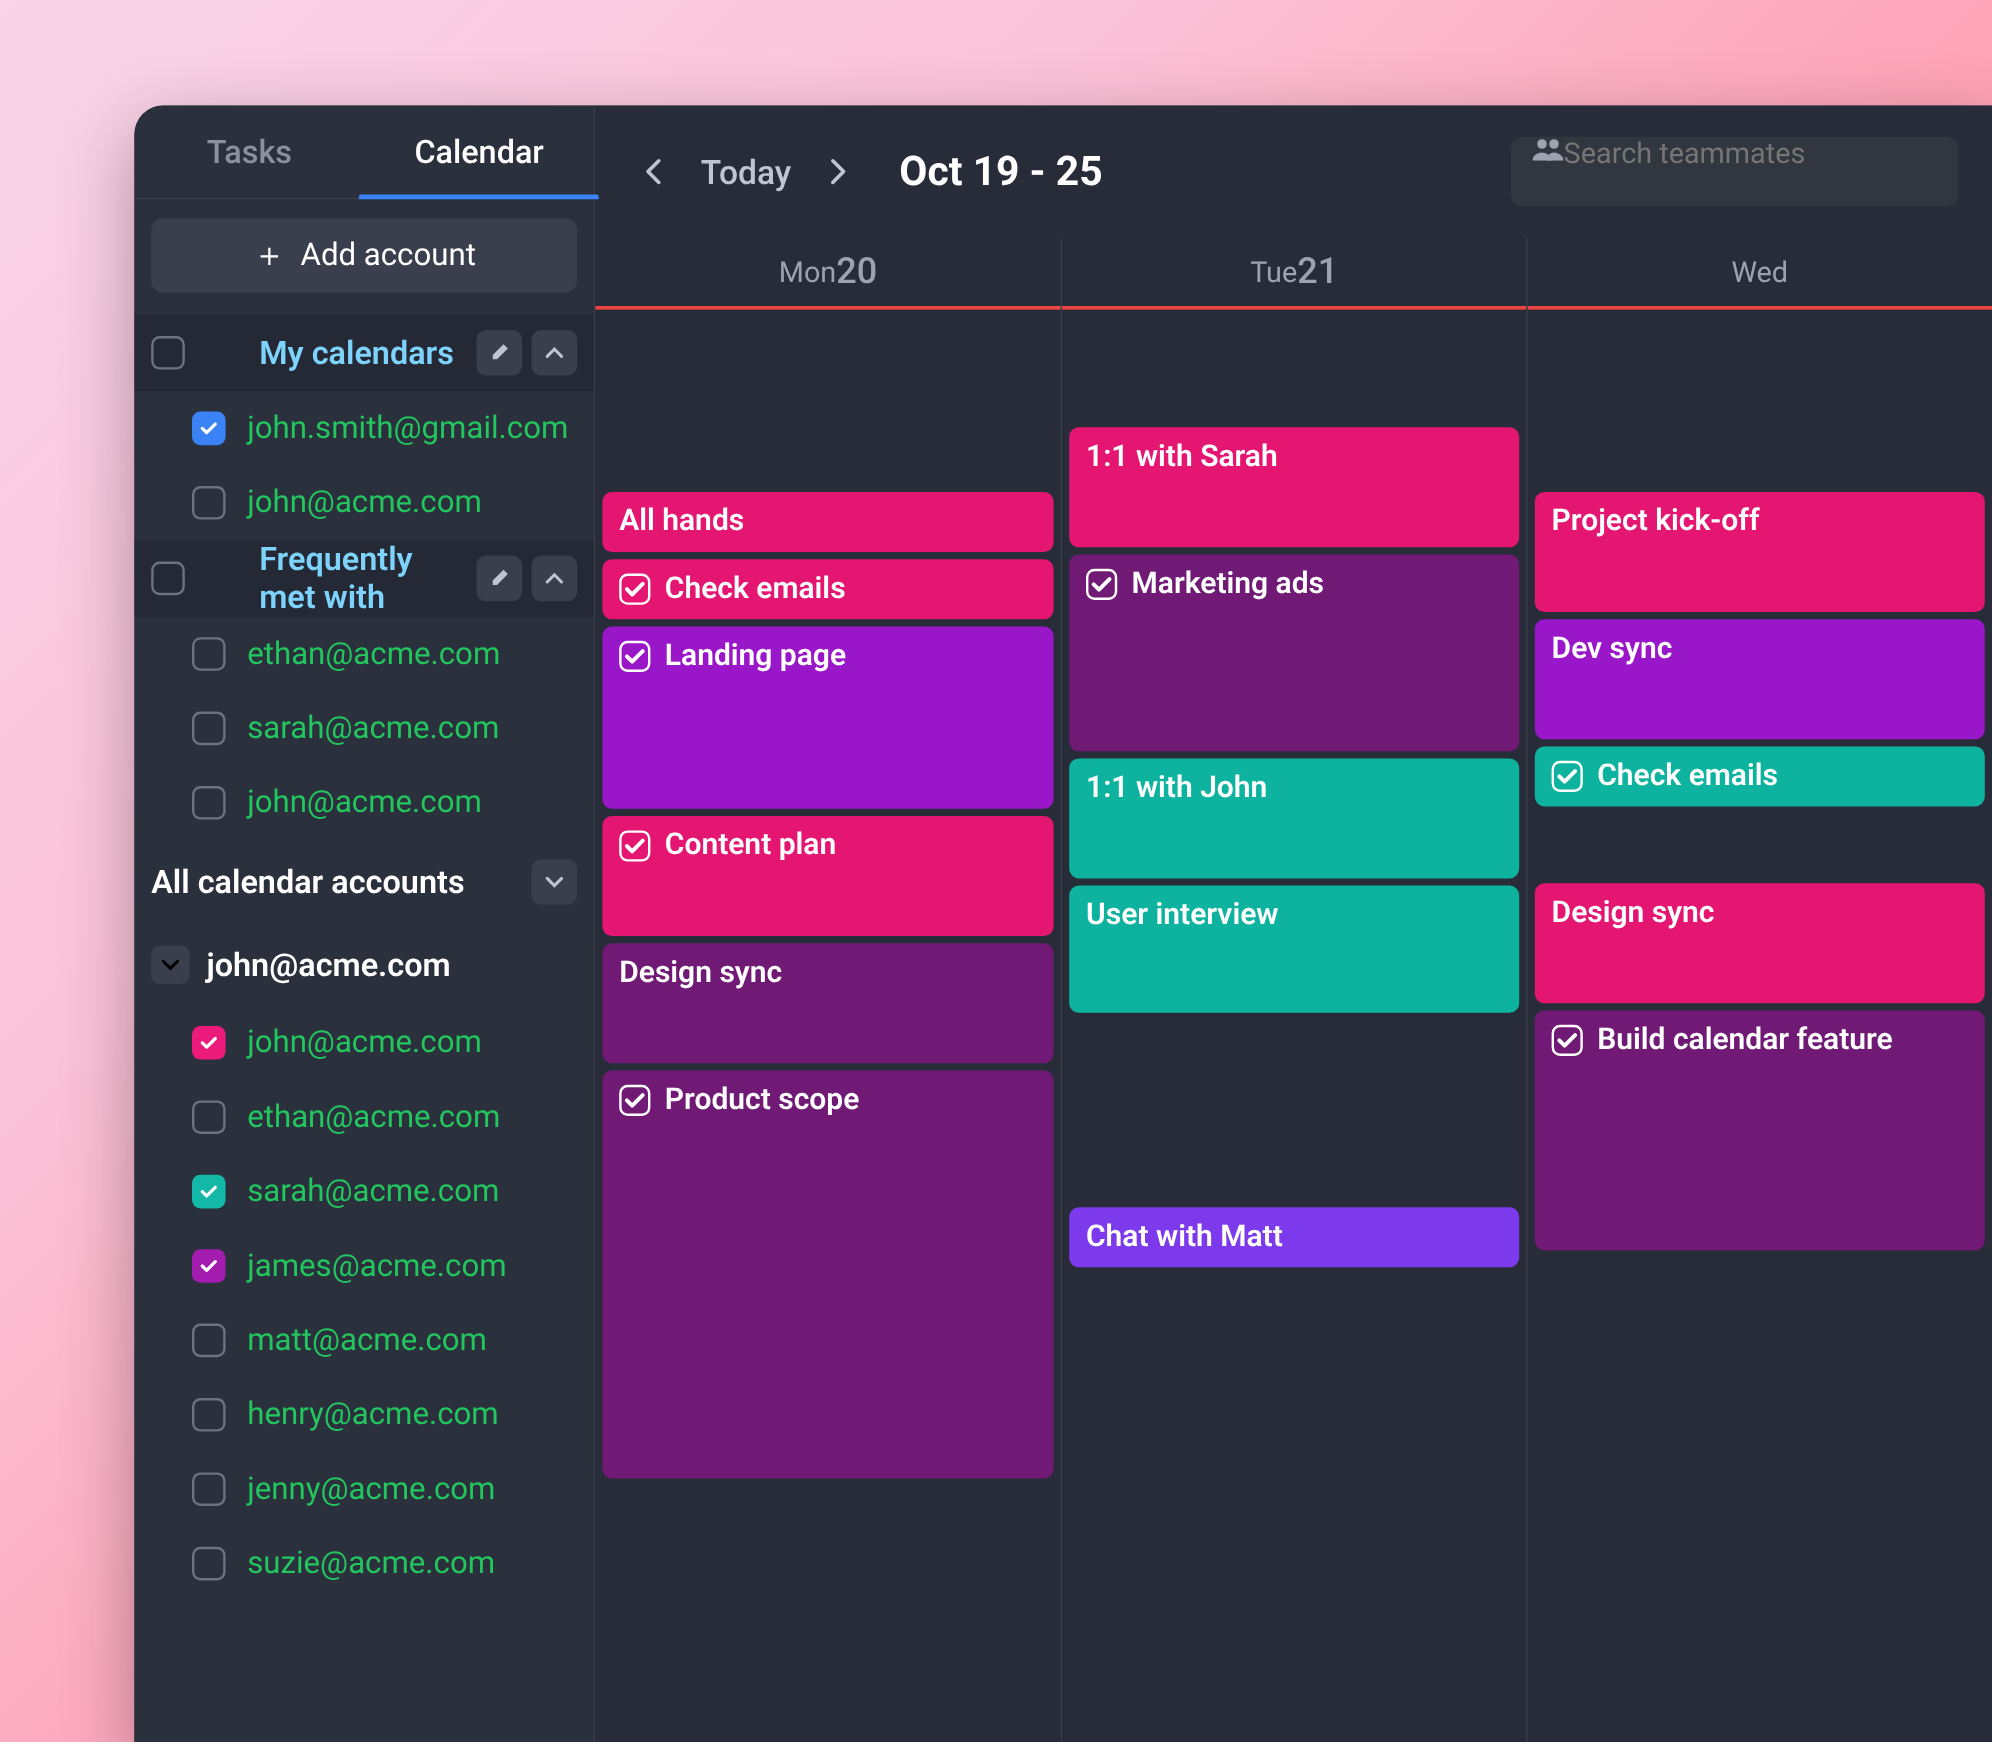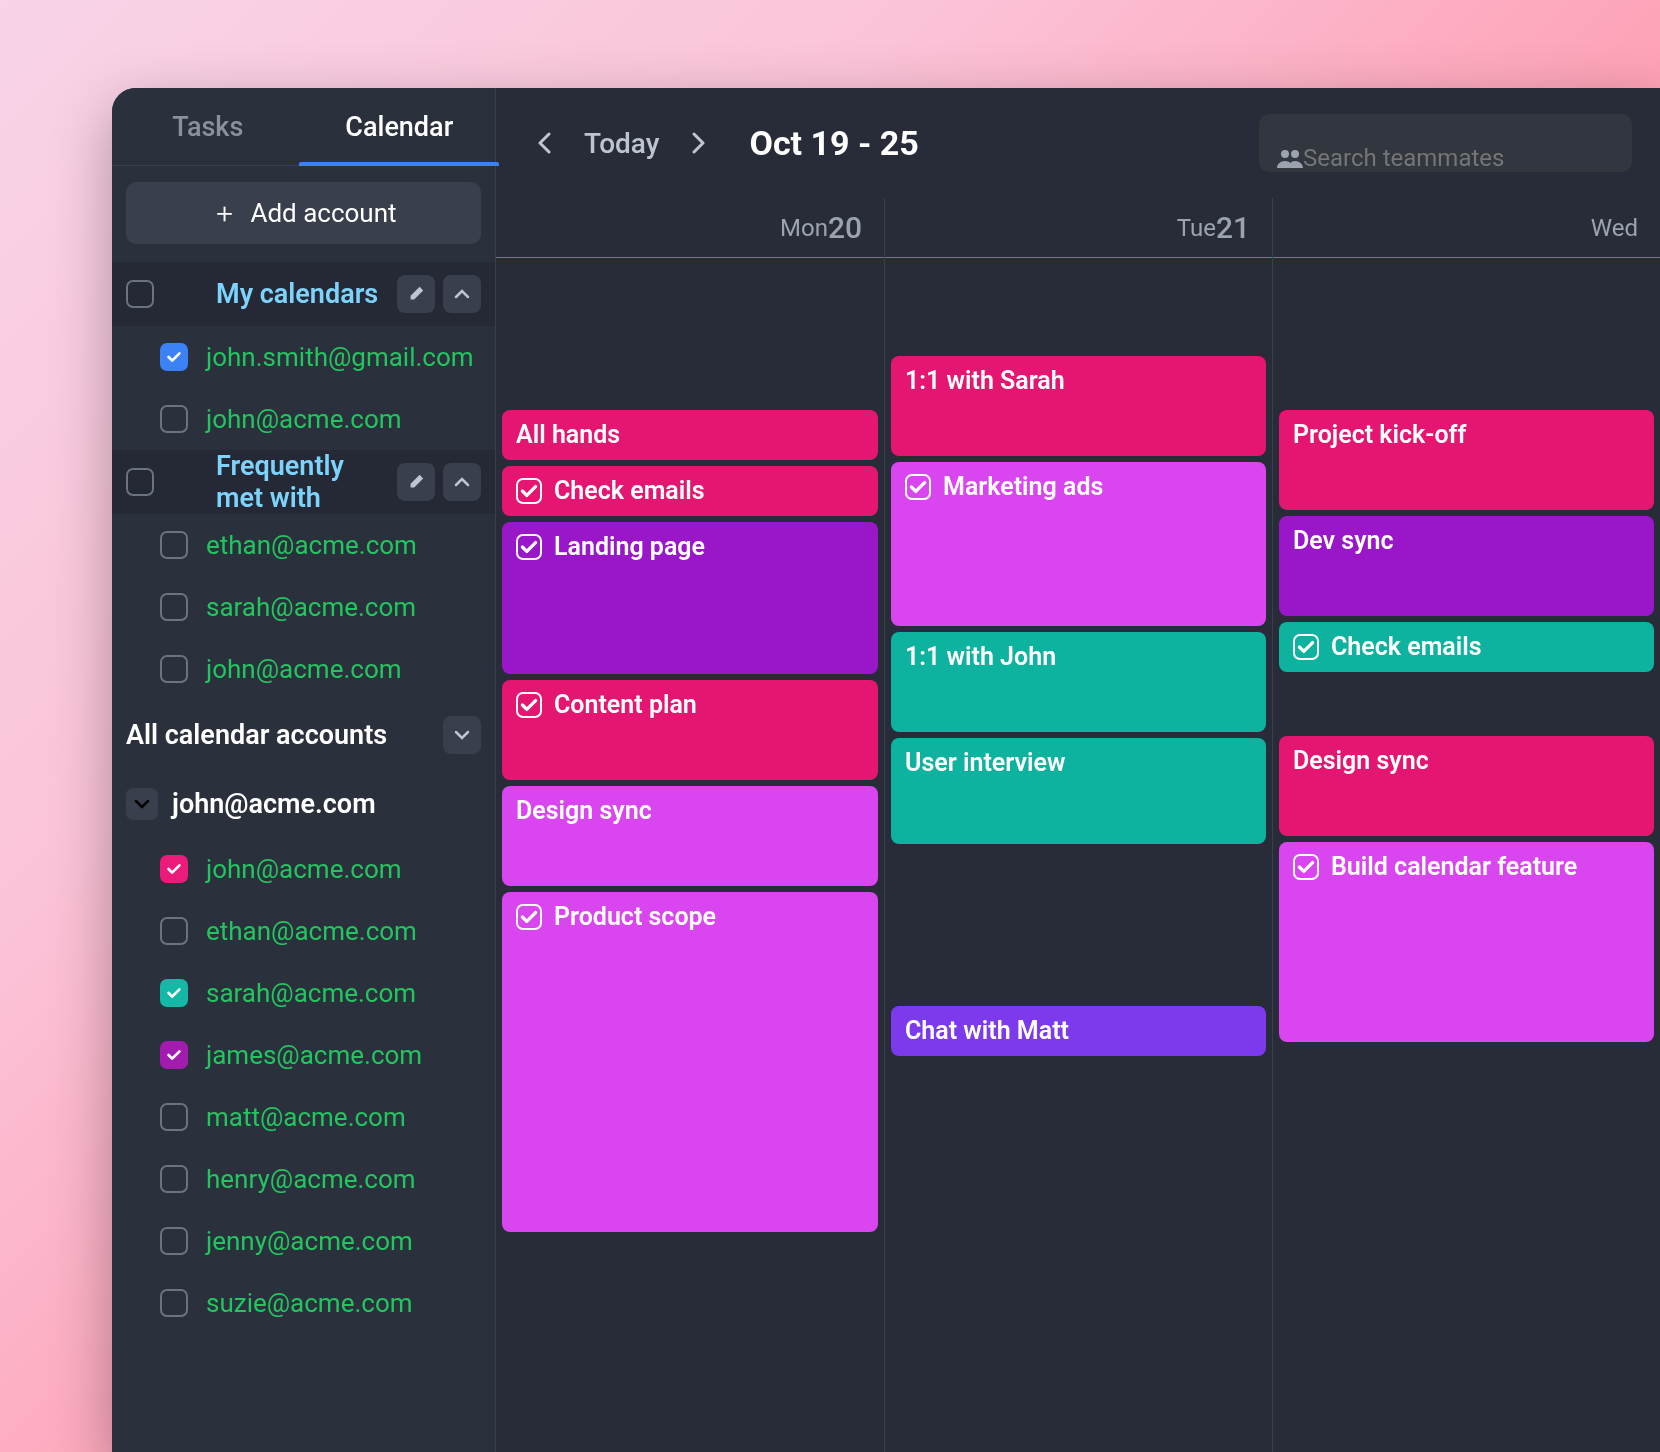--- a/index.html
+++ b/index.html
@@ -29,33 +29,33 @@
 .accounts-header { display:flex; align-items:center; height:70px; padding:0 14px; gap:14px; }
 .accounts-header .label { flex:1; color:#fff; font-size:27px; font-weight:600; }
 .account-header { display:flex; align-items:center; height:68px; padding:0 14px; gap:14px; }
 .chevron-sq { width:32px; height:32px; border-radius:7px; background:#3a3f4d; display:flex; align-items:center; justify-content:center; }
 .account-header .txt { color:#fff; font-size:27px; font-weight:600; }
 .main { flex:1; display:flex; flex-direction:column; background:#272c38; }
 .topbar { height:110px; display:flex; align-items:center; padding:0 28px; gap:20px; }
 .nav-arrow { width:40px; height:40px; display:flex; align-items:center; justify-content:center; color:#bfc5d0; cursor:pointer; font-size:24px; }
 .today { color:#bfc5d0; font-size:28px; font-weight:500; cursor:pointer; }
 .date-range { color:#fff; font-size:34px; font-weight:700; margin-left:10px;text-align:right; }
-.search { margin-left:auto; height:58px; background:#31363f; border-radius:10px; display:flex; align-items:flex-end; padding:0 18px; min-width:280px; }
+.search { margin-left:auto; height:58px; background:#31363f; border-radius:10px; display:flex; align-items:flex-start; padding:0 18px; min-width:280px; }
 .search input { background:transparent; border:none; outline:none; color:#9ca3af; font-size:24px; flex:1; }
 .grid { flex:1; display:flex; overflow:hidden; }
 .col { flex:0 0 388px; border-left:1px solid #3a3f4d; display:flex; flex-direction:column; }
 .col:first-child { border-left:none; }
-.col-header { height:60px; display:flex; align-items:center; justify-content:flex-end; padding:0 22px; border-bottom:1px solid #ef4444; }
+.col-header { height:60px; display:flex; align-items:center; justify-content:center; padding:0 22px; border-bottom:3px solid #ef4444; }
 .col-header .day { color:#9ca3af; font-size:24px; }
 .col-header .num { color:#9ca3af; font-size:30px; font-weight:500; }
 .events { flex:1; position:relative; padding:6px 6px; display:flex; flex-direction:column; gap:6px; }
 .spacer { }
 .ev { border-radius:8px; padding:10px 14px; color:#fff; font-size:25px; font-weight:600; display:flex; align-items:flex-start; gap:12px; cursor:pointer; }
 .ev .chk2 { width:26px; height:26px; border:2.5px solid #fff; border-radius:7px; flex-shrink:0; display:flex; align-items:center; justify-content:center; margin-top:2px; }
-.ev.blue { background:#d946ef; }
+.ev.blue { background:#701a75; }
 .ev.pink { background:#e41672; }
 .ev.purple { background:#9a16c9; }
 .ev.purpledk { background:#7d3aed; }
 .ev.teal { background:#0db39e; }
 svg { pointer-events:none; }
 </style>
 </head>
 <body>
 
 <div class="app">

